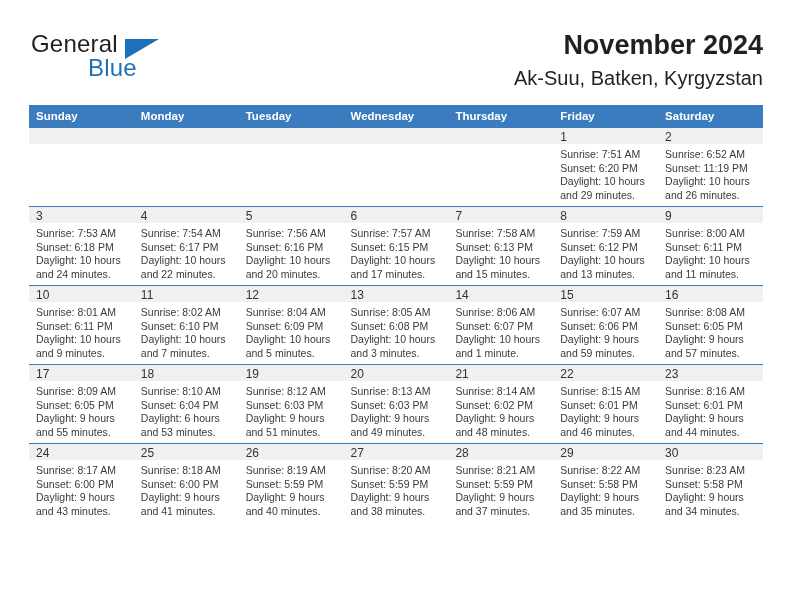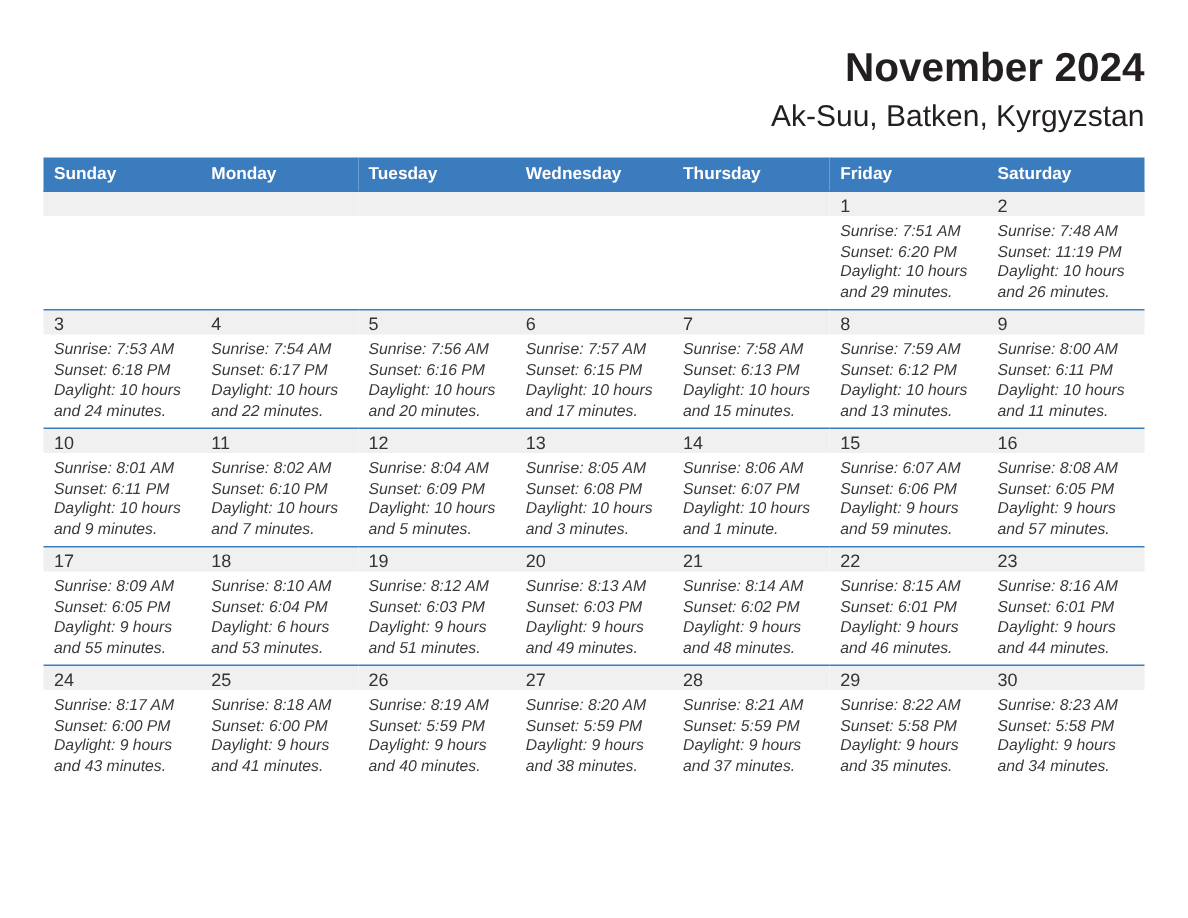--- a/index.html
+++ b/index.html
@@ -124,31 +124,35 @@
     line-height: 15px;
     box-sizing: border-box;
   }
   td.empty .daynum-band { background: #f0f0f0; color: transparent; }
 
   .cell-body {
     padding: 4px 5px 0 7px;
     font-size: 10.5px;
     line-height: 13.6px;
     color: #3a3a3a;
-    font-style: italic;
   }
   .cell-body div { white-space: nowrap; }
   .cell-body .daylight { white-space: normal; }
 </style>
 </head>
 <body>
 
 <div class="page">
 
   <div class="header">
+    <div class="brand">
+      <span class="brand-general">General</span>
+      <span class="brand-triangle"></span>
+      <span class="brand-blue">Blue</span>
+    </div>
     <div class="title-block">
       <div class="cal-title">November 2024</div>
       <div class="cal-subtitle">Ak-Suu, Batken, Kyrgyzstan</div>
     </div>
   </div>
 
   <table class="calendar">
     <thead>
       <tr>
         <th>Sunday</th>
@@ -181,21 +185,21 @@
             <div class="daynum-band">1</div>
             <div class="cell-body">
               <div>Sunrise: 7:51 AM</div>
               <div>Sunset: 6:20 PM</div>
               <div class="daylight">Daylight: 10 hours and 29 minutes.</div>
             </div>
           </td>
           <td class="">
             <div class="daynum-band">2</div>
             <div class="cell-body">
-              <div>Sunrise: 7:48 AM</div>
+              <div>Sunrise: 6:52 AM</div>
               <div>Sunset: 11:19 PM</div>
               <div class="daylight">Daylight: 10 hours and 26 minutes.</div>
             </div>
           </td>
         </tr>
         <tr class="week">
           <td class="">
             <div class="daynum-band">3</div>
             <div class="cell-body">
               <div>Sunrise: 7:53 AM</div>

